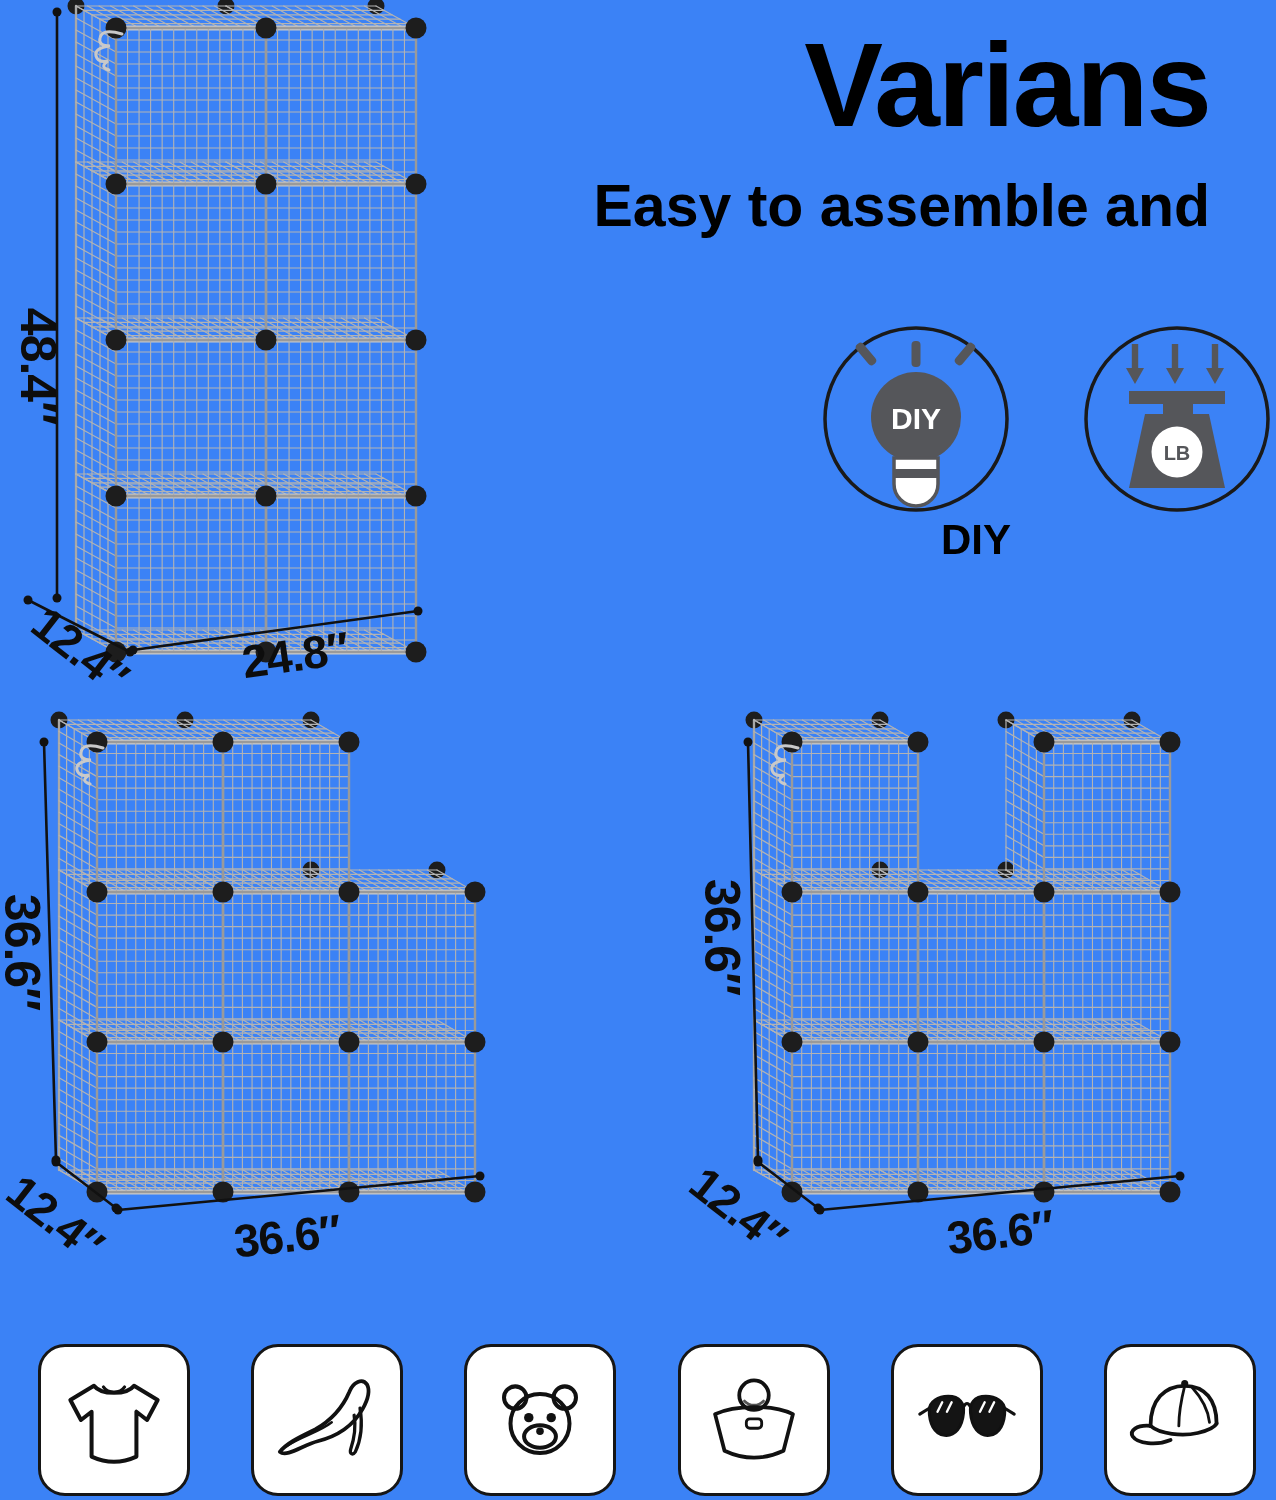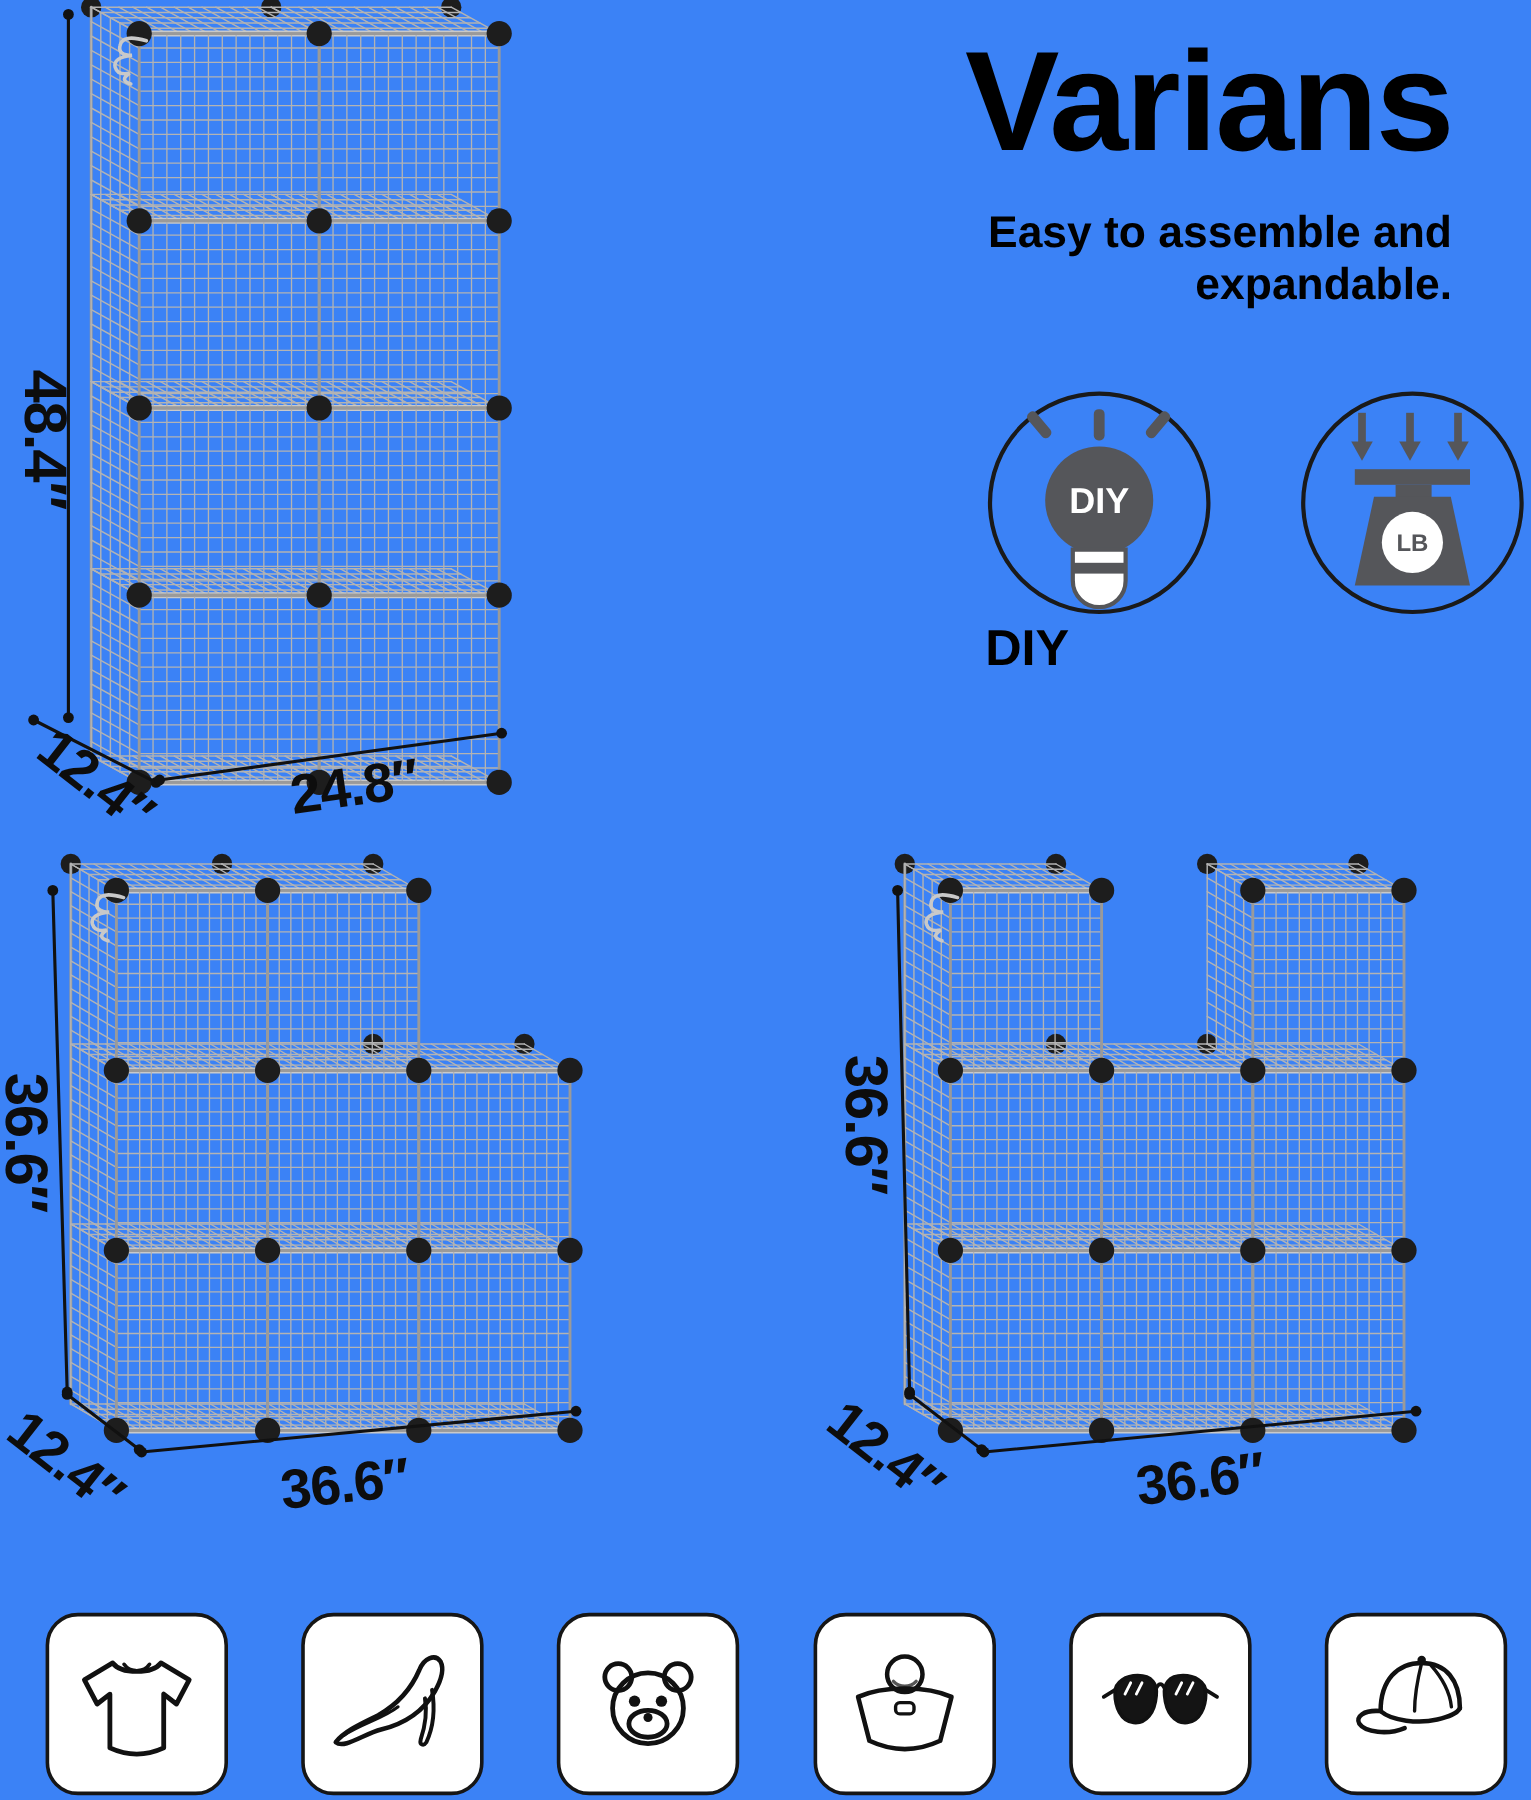--- a/index.html
+++ b/index.html
@@ -3,27 +3,27 @@
 <meta charset="utf-8">
 <style>
   html,body{margin:0;padding:0;background:#fff;}
   .page{position:relative;width:1276px;height:1500px;background:#3b82f6;overflow:hidden;
         font-family:"Liberation Sans",sans-serif;color:#000;}
   svg{display:block;}
   #scene{position:absolute;left:0;top:0;}
 
   .title{position:absolute;right:66px;top:26px;font-size:118px;font-weight:bold;
          letter-spacing:-2px;line-height:1;white-space:nowrap;}
-  .subtitle{position:absolute;right:66px;top:172px;font-size:37px;font-weight:bold;
+  .subtitle{position:absolute;right:66px;top:172px;font-size:59px;font-weight:bold;
             text-align:right;line-height:1.17;margin-left:20px;}
 
   .dim{position:absolute;font-weight:bold;font-size:46px;letter-spacing:-1px;
        white-space:nowrap;color:#0d0d0d;}
 
-  .badge{position:absolute;width:190px;text-align:left;}
+  .badge{position:absolute;width:190px;text-align:right;}
   .badge .blabel{font-size:42px;font-weight:bold;margin-top:2px;letter-spacing:0px;}
 
   .icons-row{position:absolute;left:38px;top:1344px;width:1218px;height:152px;
              display:flex;justify-content:space-between;}
   .tile{width:152px;height:152px;border:3.5px solid #161616;border-radius:27px;
         background:#fff;box-sizing:border-box;display:flex;align-items:center;justify-content:center;}
   .tile svg{width:118px;height:118px;}
 </style>
 </head>
 <body>
@@ -1626,21 +1626,20 @@
         <circle cx="818" cy="1208" r="4.5" fill="#111111"></circle>
         <line x1="820" y1="1210" x2="1180" y2="1176" stroke="#111111" stroke-width="2.6" stroke-linecap="round"></line>
         <circle cx="820" cy="1210" r="4.5" fill="#111111"></circle>
         <circle cx="1180" cy="1176" r="4.5" fill="#111111"></circle>
       </g>
     </svg>
 
   <div class="title">Varians</div>
   <div class="subtitle">
     <div>Easy to assemble and</div>
-    <div>expandable.</div>
   </div>
 
   <div class="badge" style="left:821px;top:324px;">
     <svg width="190" height="190" viewBox="0 0 190 190">
       <circle cx="95" cy="95" r="91" fill="none" stroke="#1a1a1a" stroke-width="3.5"></circle>
       <rect x="90.5" y="4" width="9" height="26" rx="4" fill="#55565a" transform="translate(0,13)"></rect>
       <rect x="40.5" y="17" width="9" height="26" rx="4" fill="#55565a" transform="rotate(-40 45 30)"></rect>
       <rect x="139.5" y="17" width="9" height="26" rx="4" fill="#55565a" transform="rotate(40 144 30)"></rect>
       <circle cx="95" cy="93" r="45" fill="#55565a"></circle>
       <path d="M73,134 h44 v26 a22,22 0 0 1 -44,0 z" fill="#ffffff" stroke="#55565a" stroke-width="3.5"></path>

